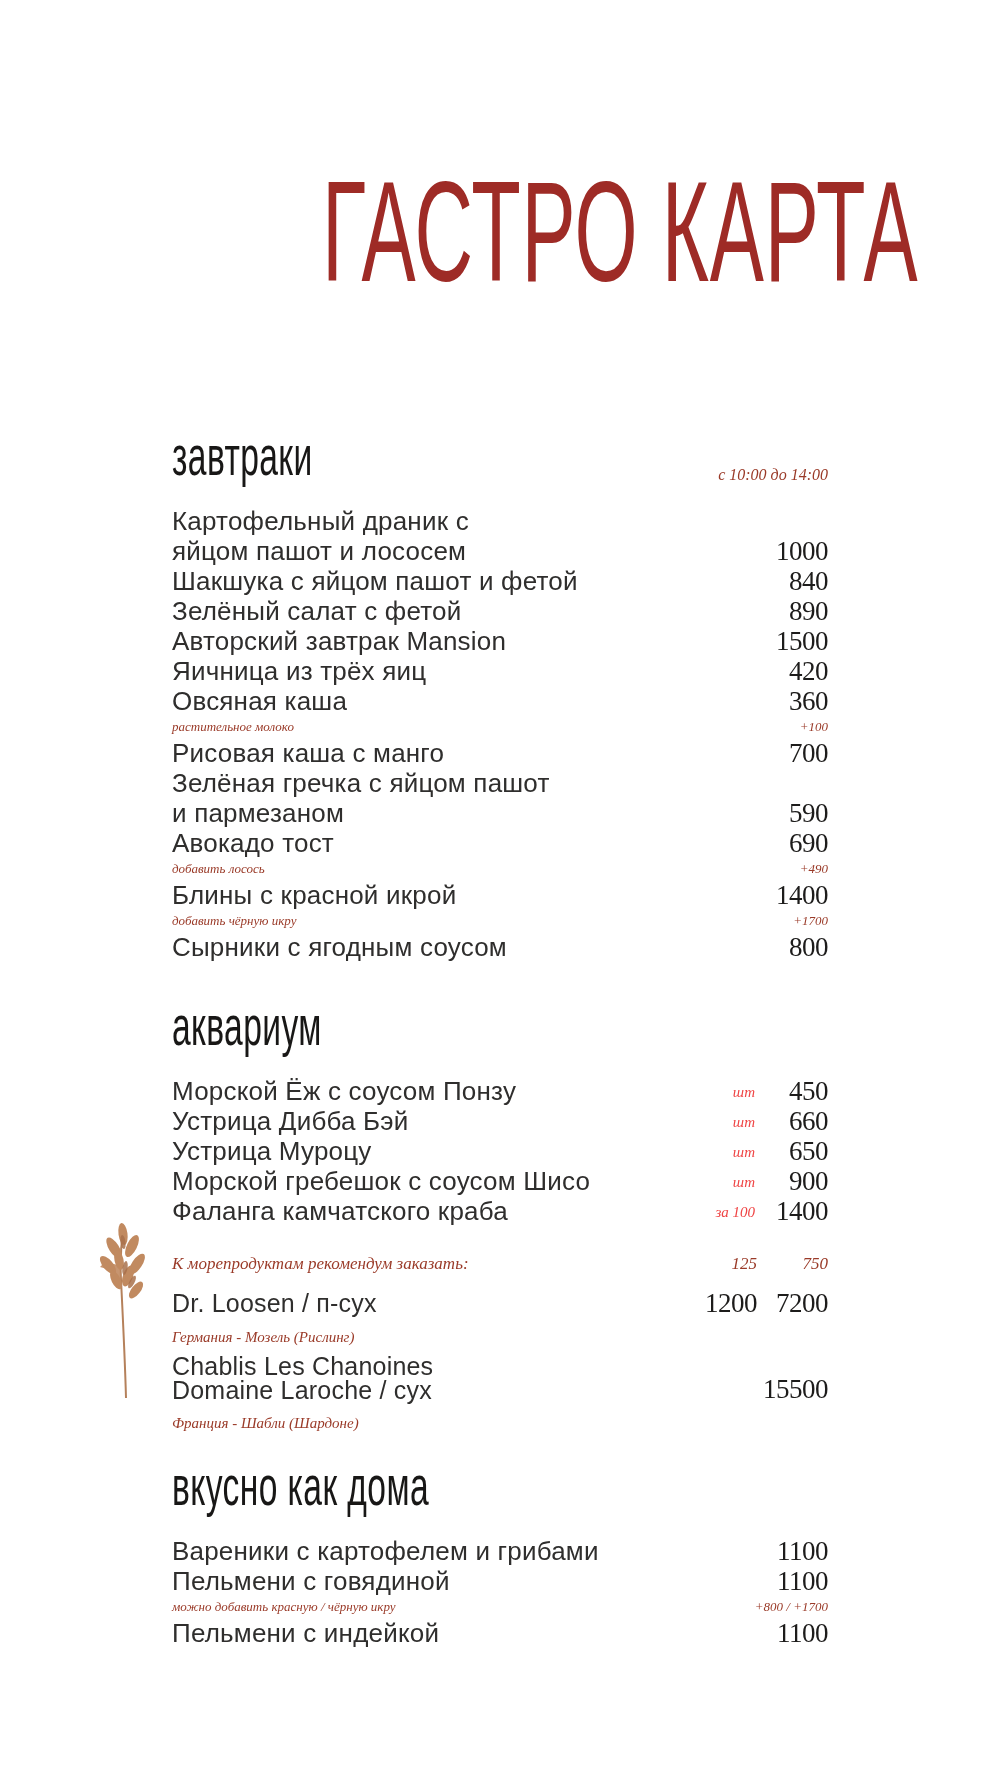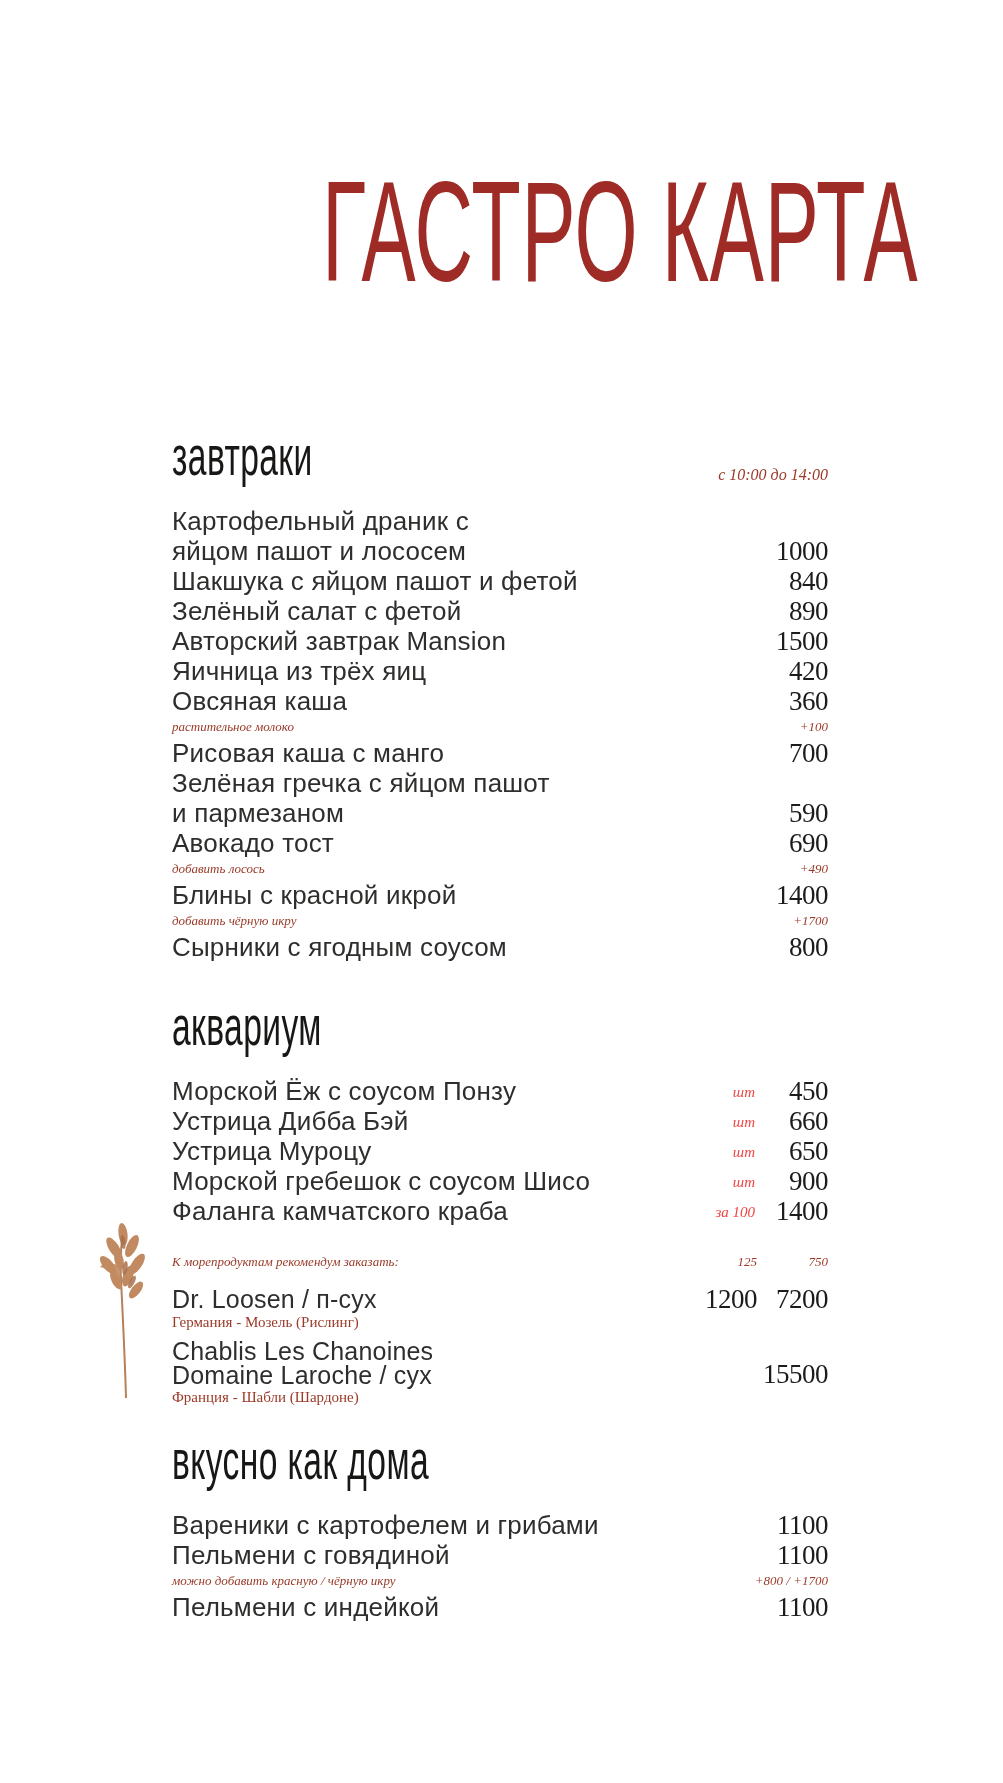--- a/index.html
+++ b/index.html
@@ -39,30 +39,30 @@
   }
   .note-row{
     display:flex;justify-content:space-between;align-items:baseline;
     font-family:"Liberation Serif",serif;font-style:italic;font-size:13px;
     color:#9a3a28;line-height:22px;
   }
   
   .sect2{margin-top:48px;}
   .reco-row{
     display:flex;align-items:flex-end;margin-top:28px;
-    font-family:"Liberation Serif",serif;font-style:italic;font-size:13px;color:#9a3a28;
+    font-family:"Liberation Serif",serif;font-style:italic;font-size:17px;color:#9a3a28;
   }
   .reco-label{flex:1;}
   .wcol{width:71px;text-align:right;}
   .wine{margin-top:16px;}
   .wine .line{font-size:25px;line-height:26px;}
   .wine .price{line-height:26px;}
   .wine-origin{
-    font-family:"Liberation Serif",serif;font-size:15px;
-    color:#9a3a28;line-height:18px;margin-top:1px;
+    font-family:"Liberation Serif",serif;font-style:italic;font-size:15px;
+    color:#9a3a28;line-height:18px;margin-top:12px;
   }
   .wine2{margin-top:8px;}
   .wine2 .line{line-height:24px;}
   .sect3{margin-top:38px;align-items:center;}
   
   .plant{position:absolute;left:92px;top:1220px;width:62px;height:180px;}
 </style>
 </head>
 <body>
 

